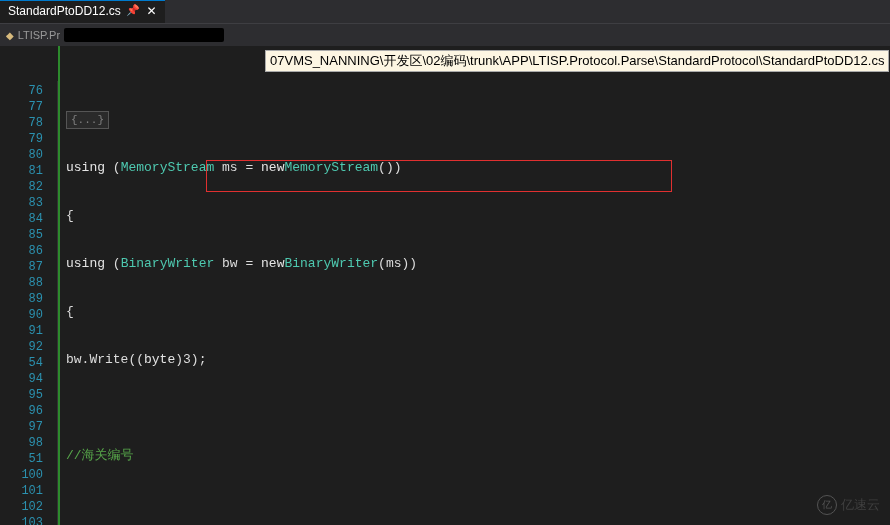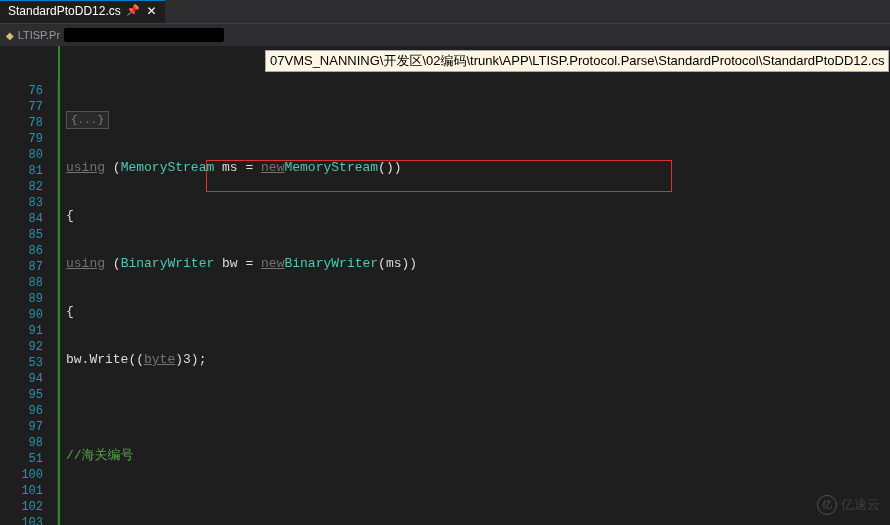--- a/index.html
+++ b/index.html
@@ -89,21 +89,21 @@
   .code {
     flex: 1;
     padding: 2px 0 0 6px;
     line-height: 16px;
     font-size: 13px;
     white-space: pre;
     position: relative;
     border-left: 2px solid #2d8b2d;
   }
   .line { height: 16px; display: flex; align-items: center; }
-  .kw { color: #737373; text-decoration: underline; }
+  .kw { color: #e5e5e5; }
   .type { color: #4ec9b0; }
   .str-comment { color: #57a64a; }
   .collapse-brace {
     background: #2a2a2a;
     border: 1px solid #555;
     padding: 0 4px;
     font-size: 11px;
     color: #808080;
   }
   .highlight-box {
@@ -163,21 +163,21 @@
       <div>83</div>
       <div>84</div>
       <div>85</div>
       <div>86</div>
       <div>87</div>
       <div>88</div>
       <div>89</div>
       <div>90</div>
       <div>91</div>
       <div>92</div>
-      <div>53</div>
+      <div>54</div>
       <div>94</div>
       <div>95</div>
       <div>96</div>
       <div>97</div>
       <div>98</div>
       <div>51</div>
       <div>100</div>
       <div>101</div>
       <div>102</div>
       <div>103</div>

